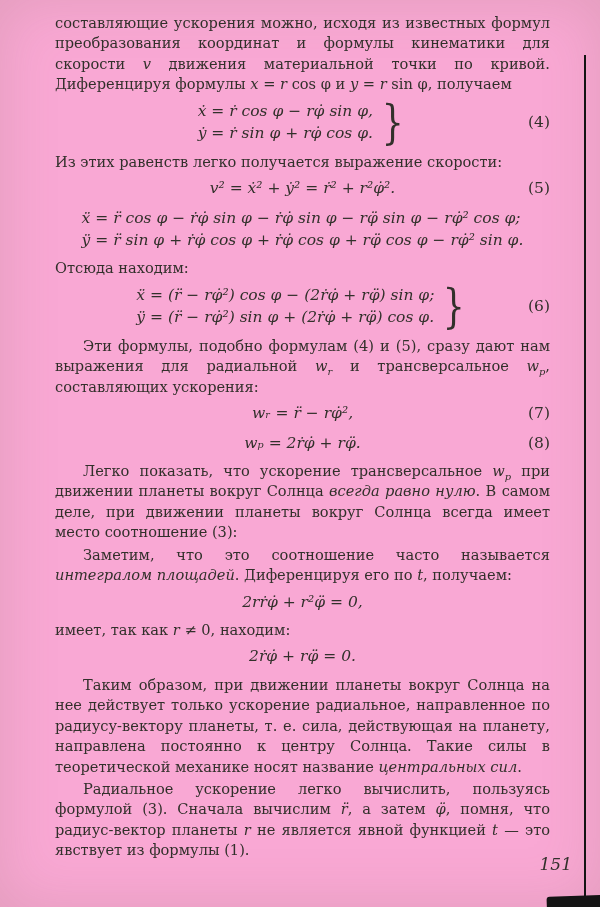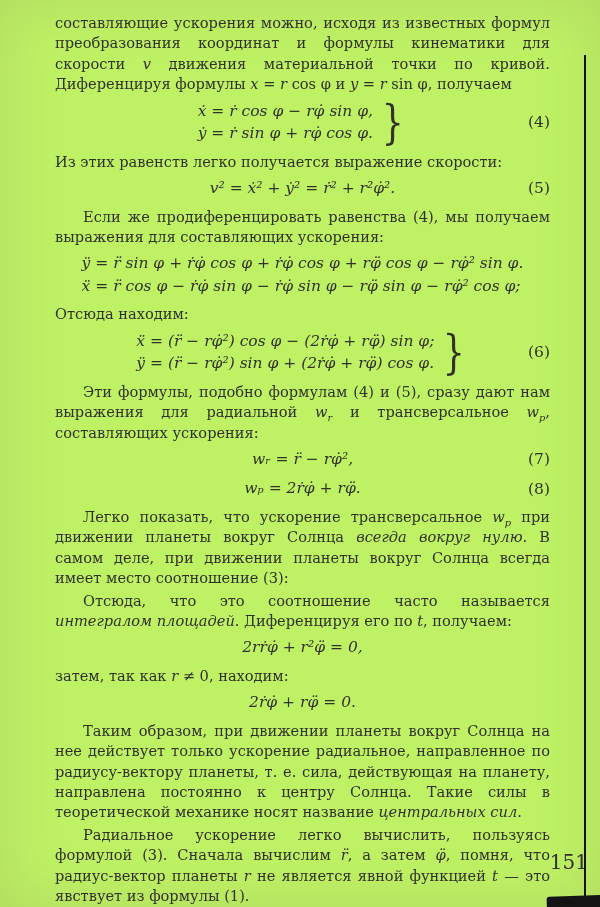--- a/index.html
+++ b/index.html
@@ -43,65 +43,65 @@
     margin-left:5px;
     transform:scaleX(0.75);
   }
   .eq .num {
     position:absolute; right:0; top:50%;
     transform:translateY(-50%);
     font-style:normal;
   }
   .page-number {
     position:absolute;
-    right:12px; bottom:33px;
-    font-size:20px;
+    right:28px; bottom:33px;
+    font-style:italic;
+    font-size:17px;
   }
   .scan-line-right {
     position:absolute;
     top:55px; bottom:0; right:14px;
     width:2.5px;
     background:#141414;
   }
   .scan-corner {
     position:absolute;
     right:-3px; bottom:-3px;
     width:56px; height:15px;
     background:#0d0d0d;
     transform:rotate(-2deg);
     transform-origin:right bottom;
     border-radius:3px 0 0 0;
   }
 </style>
 </head>
 <body>
 
-<div class="book-page" style="background: #bef264; color: rgb(50, 48, 43);">
+<div class="book-page" style="background: #f9a8d4; color: rgb(50, 48, 43);">
   <div class="content">
       <p class="para"><span>составляющие ускорения можно, исходя из известных формул преобразования координат и формулы кинематики для скорости </span><span class="it">v</span><span> движения материальной точки по кривой. Диференцируя формулы </span><span class="it">x</span><span> = </span><span class="it">r</span><span> cos φ и </span><span class="it">y</span><span> = </span><span class="it">r</span><span> sin φ, получаем</span></p>
       <div class="eq">
         <span class="lines">
           <span class="eq-line">ẋ = ṙ cos φ − rφ̇ sin φ,</span>
           <span class="eq-line">ẏ = ṙ sin φ + rφ̇ cos φ.</span>
         </span>
         <span class="brace">}</span>
         <span class="num">(4)</span>
       </div>
       <p class="para"><span>Из этих равенств легко получается выражение скорости:</span></p>
       <div class="eq">
         <span class="lines">
           <span class="eq-line">v² = ẋ² + ẏ² = ṙ² + r²φ̇².</span>
         </span>
         <span class="num">(5)</span>
       </div>
-      <p class="para indent"><span>Если же продиференцировать равенства (4), мы получаем выражения для составляющих ускорения:</span></p>
       <div class="eq">
         <span class="lines">
+          <span class="eq-line">ẍ = r̈ cos φ − ṙφ̇ sin φ − ṙφ̇ sin φ − rφ̈ sin φ − rφ̇² cos φ;</span>
           <span class="eq-line">ÿ = r̈ sin φ + ṙφ̇ cos φ + ṙφ̇ cos φ + rφ̈ cos φ − rφ̇² sin φ.</span>
-          <span class="eq-line">ẍ = r̈ cos φ − ṙφ̇ sin φ − ṙφ̇ sin φ − rφ̈ sin φ − rφ̇² cos φ;</span>
         </span>
       </div>
       <p class="para"><span>Отсюда находим:</span></p>
       <div class="eq">
         <span class="lines">
           <span class="eq-line">ẍ = (r̈ − rφ̇²) cos φ − (2ṙφ̇ + rφ̈) sin φ;</span>
           <span class="eq-line">ÿ = (r̈ − rφ̇²) sin φ + (2ṙφ̇ + rφ̈) cos φ.</span>
         </span>
         <span class="brace">}</span>
         <span class="num">(6)</span>
@@ -112,28 +112,28 @@
           <span class="eq-line">wᵣ = r̈ − rφ̇²,</span>
         </span>
         <span class="num">(7)</span>
       </div>
       <div class="eq">
         <span class="lines">
           <span class="eq-line">wₚ = 2ṙφ̇ + rφ̈.</span>
         </span>
         <span class="num">(8)</span>
       </div>
-      <p class="para indent"><span>Легко показать, что ускорение трансверсальное </span><span class="it">w</span><span class="it sub">p</span><span> при движении планеты вокруг Солнца </span><span class="it">всегда вокруг нулю</span><span>. В самом деле, при движении планеты вокруг Солнца всегда имеет место соотношение (3):</span></p>
-      <p class="para indent"><span>Отсюда, что это соотношение часто называется </span><span class="it">интегралом площадей</span><span>. Диференцируя его по </span><span class="it">t</span><span>, получаем:</span></p>
+      <p class="para indent"><span>Легко показать, что ускорение трансверсальное </span><span class="it">w</span><span class="it sub">p</span><span> при движении планеты вокруг Солнца </span><span class="it">всегда равно нулю</span><span>. В самом деле, при движении планеты вокруг Солнца всегда имеет место соотношение (3):</span></p>
+      <p class="para indent"><span>Заметим, что это соотношение часто называется </span><span class="it">интегралом площадей</span><span>. Диференцируя его по </span><span class="it">t</span><span>, получаем:</span></p>
       <div class="eq">
         <span class="lines">
           <span class="eq-line">2rṙφ̇ + r²φ̈ = 0,</span>
         </span>
       </div>
-      <p class="para"><span>затем, так как </span><span class="it">r</span><span> ≠ 0, находим:</span></p>
+      <p class="para"><span>имеет, так как </span><span class="it">r</span><span> ≠ 0, находим:</span></p>
       <div class="eq">
         <span class="lines">
           <span class="eq-line">2ṙφ̇ + rφ̈ = 0.</span>
         </span>
       </div>
       <p class="para indent"><span>Таким образом, при движении планеты вокруг Солнца на нее действует только ускорение радиальное, направленное по радиусу-вектору планеты, т. е. сила, действующая на планету, направлена постоянно к центру Солнца. Такие силы в теоретической механике носят название </span><span class="it">центральных сил</span><span>.</span></p>
       <p class="para indent"><span>Радиальное ускорение легко вычислить, пользуясь формулой (3). Сначала вычислим </span><span class="it">r̈</span><span>, а затем </span><span class="it">φ̈</span><span>, помня, что радиус-вектор планеты </span><span class="it">r</span><span> не является явной функцией </span><span class="it">t</span><span> — это явствует из формулы (1).</span></p>
     </div>
   <div class="page-number">151</div>
   <div class="scan-line-right" style="background: rgb(20, 20, 20);"></div>

